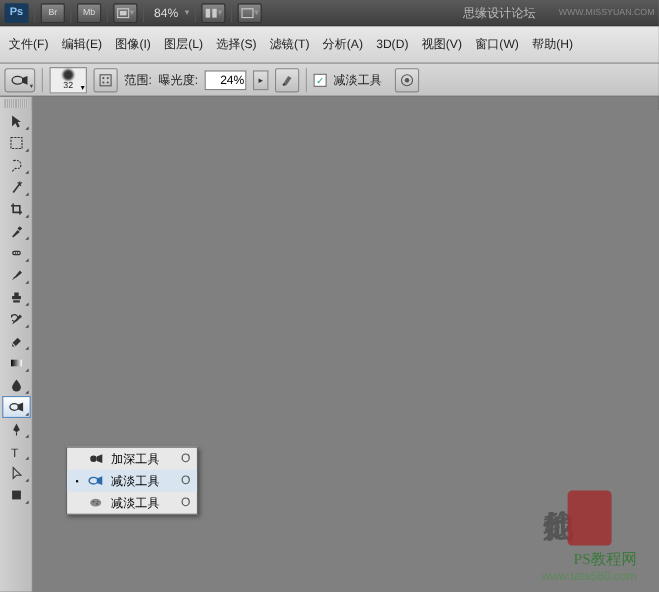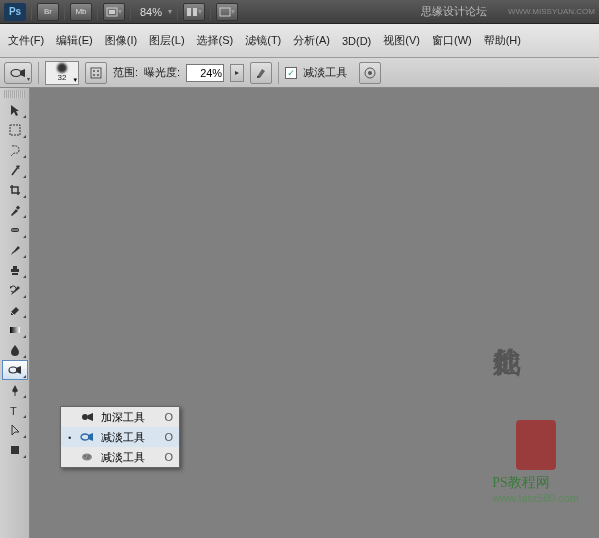--- a/index.html
+++ b/index.html
@@ -36,21 +36,21 @@
 .tool{width:26px;height:20px;margin:0 2px;border:1px solid transparent;display:flex;align-items:center;justify-content:center;position:relative;color:#333}
 .tool.active{background:linear-gradient(#fff,#d0e0f0);border:1px solid #5a8ac0}
 .tool .tri{position:absolute;right:1px;bottom:1px;width:0;height:0;border-right:3px solid #444;border-top:3px solid transparent}
 .canvas{flex:1;background:#808080;position:relative}
 .flyout{position:absolute;left:30px;top:318px;background:#e8e8e8;border:1px solid #666;box-shadow:2px 2px 4px rgba(0,0,0,.4);min-width:120px}
 .flyout-item{display:flex;align-items:center;padding:2px 6px;gap:6px;cursor:default}
 .flyout-item .mark{width:6px;text-align:center;font-size:8px;color:#000}
 .flyout-item .ico{width:16px;height:16px;display:flex;align-items:center;justify-content:center}
 .flyout-item .lbl{flex:1;color:#000}
 .flyout-item .key{color:#555;padding-left:10px}
-.watermark{position:absolute;right:20px;bottom:34px;text-align:left;pointer-events:none}
+.watermark{position:absolute;right:20px;bottom:8px;text-align:right;pointer-events:none}
 .wm-cal{font-family:"KaiTi",cursive;font-size:28px;color:#555;line-height:1;writing-mode:vertical-rl;height:90px}
 .wm-seal{width:40px;height:50px;background:#a03030;margin:4px auto;border-radius:4px;opacity:.85}
 .wm-txt{font-family:"KaiTi",cursive;color:#3a7a3a;font-size:14px}
 .wm-url{color:#5a8a5a;font-size:11px}
 svg{display:block}
 </style>
 </head>
 <body>
 
 <div class="topbar">

